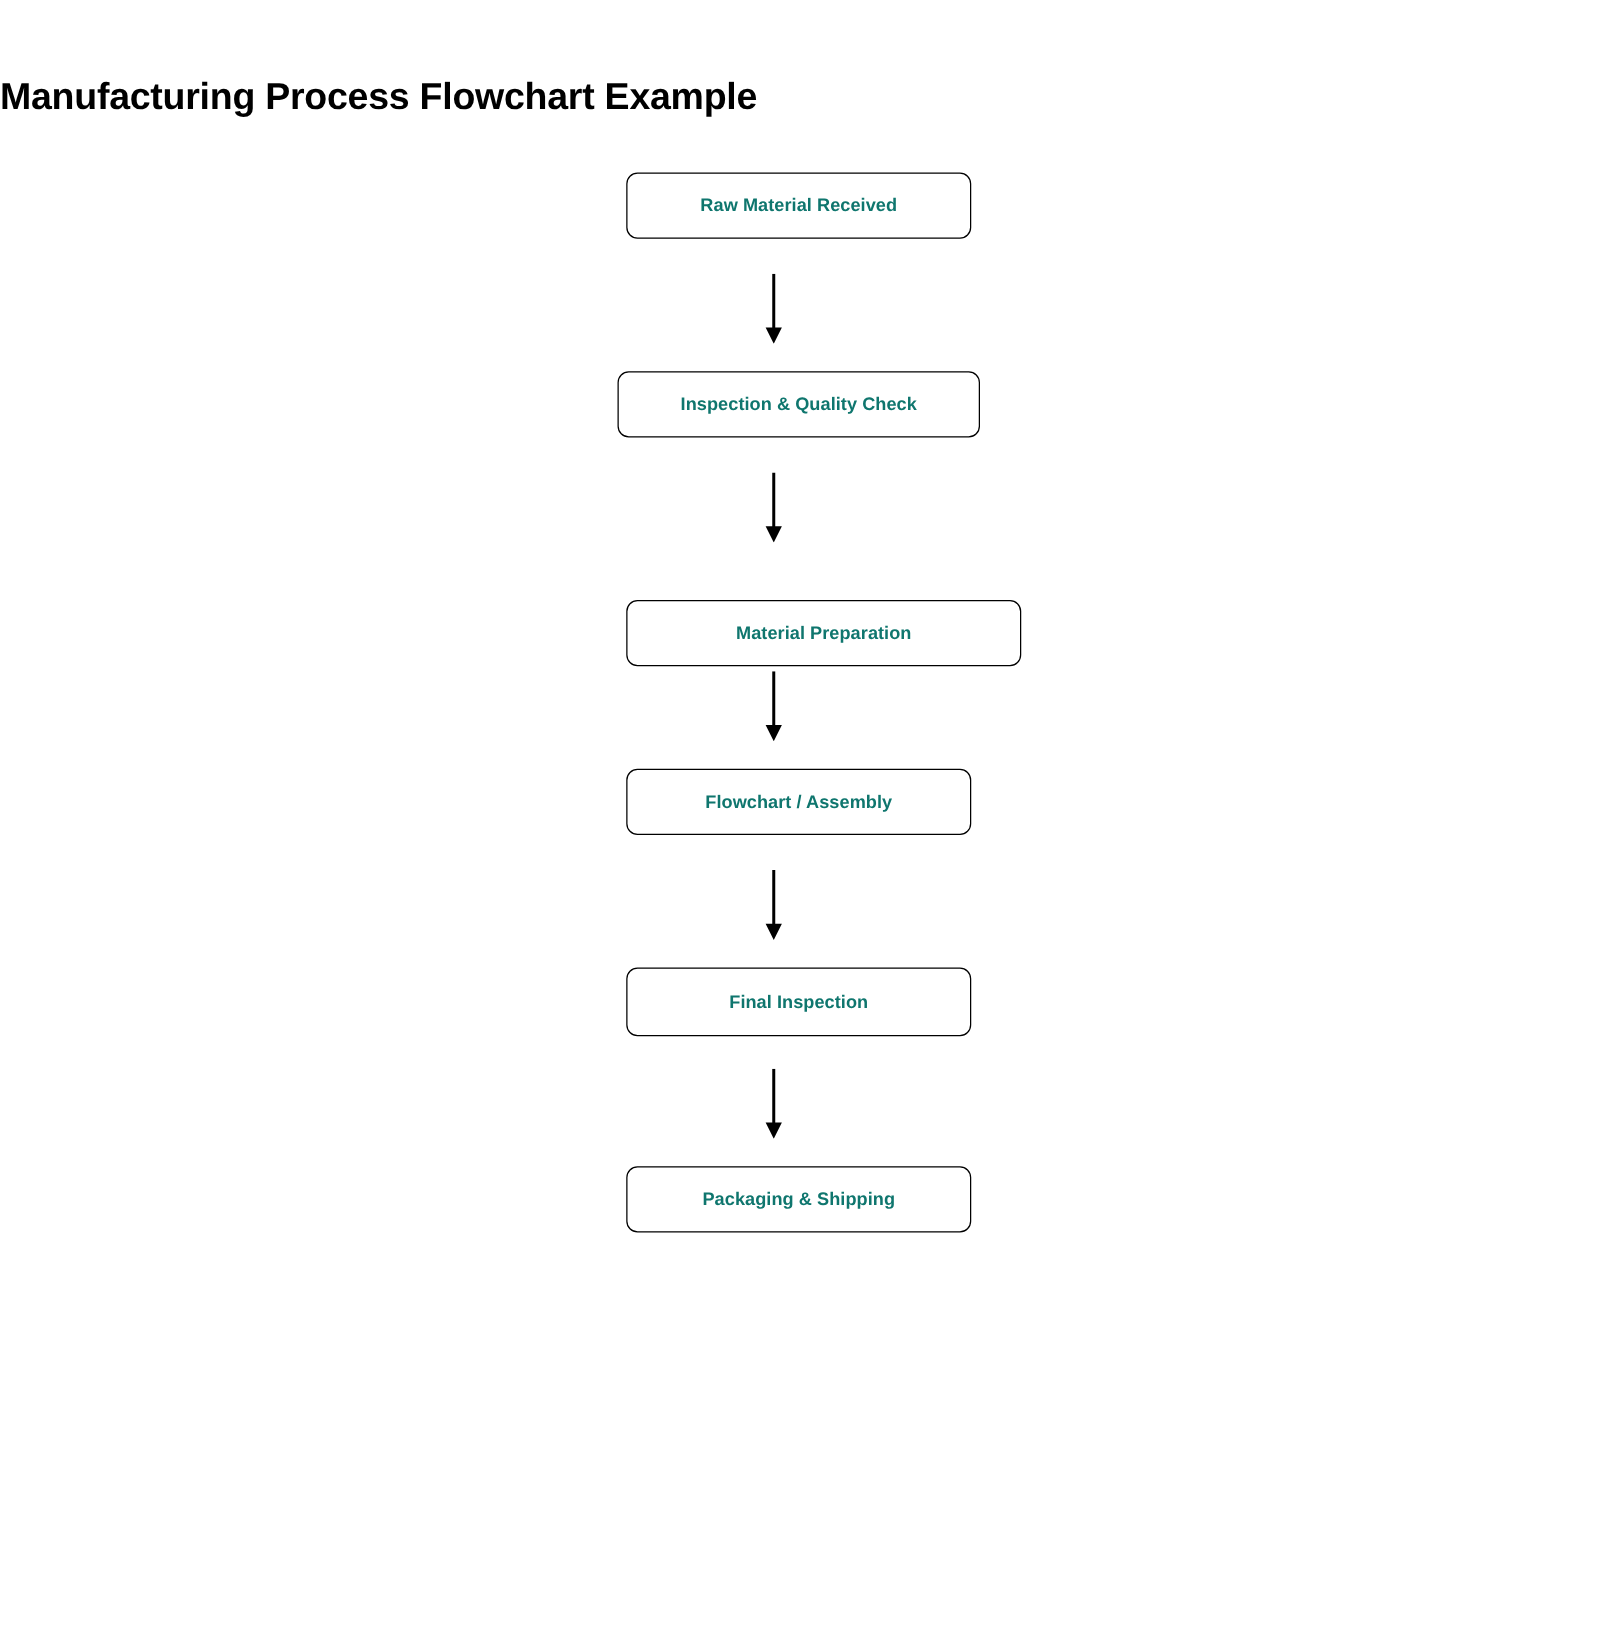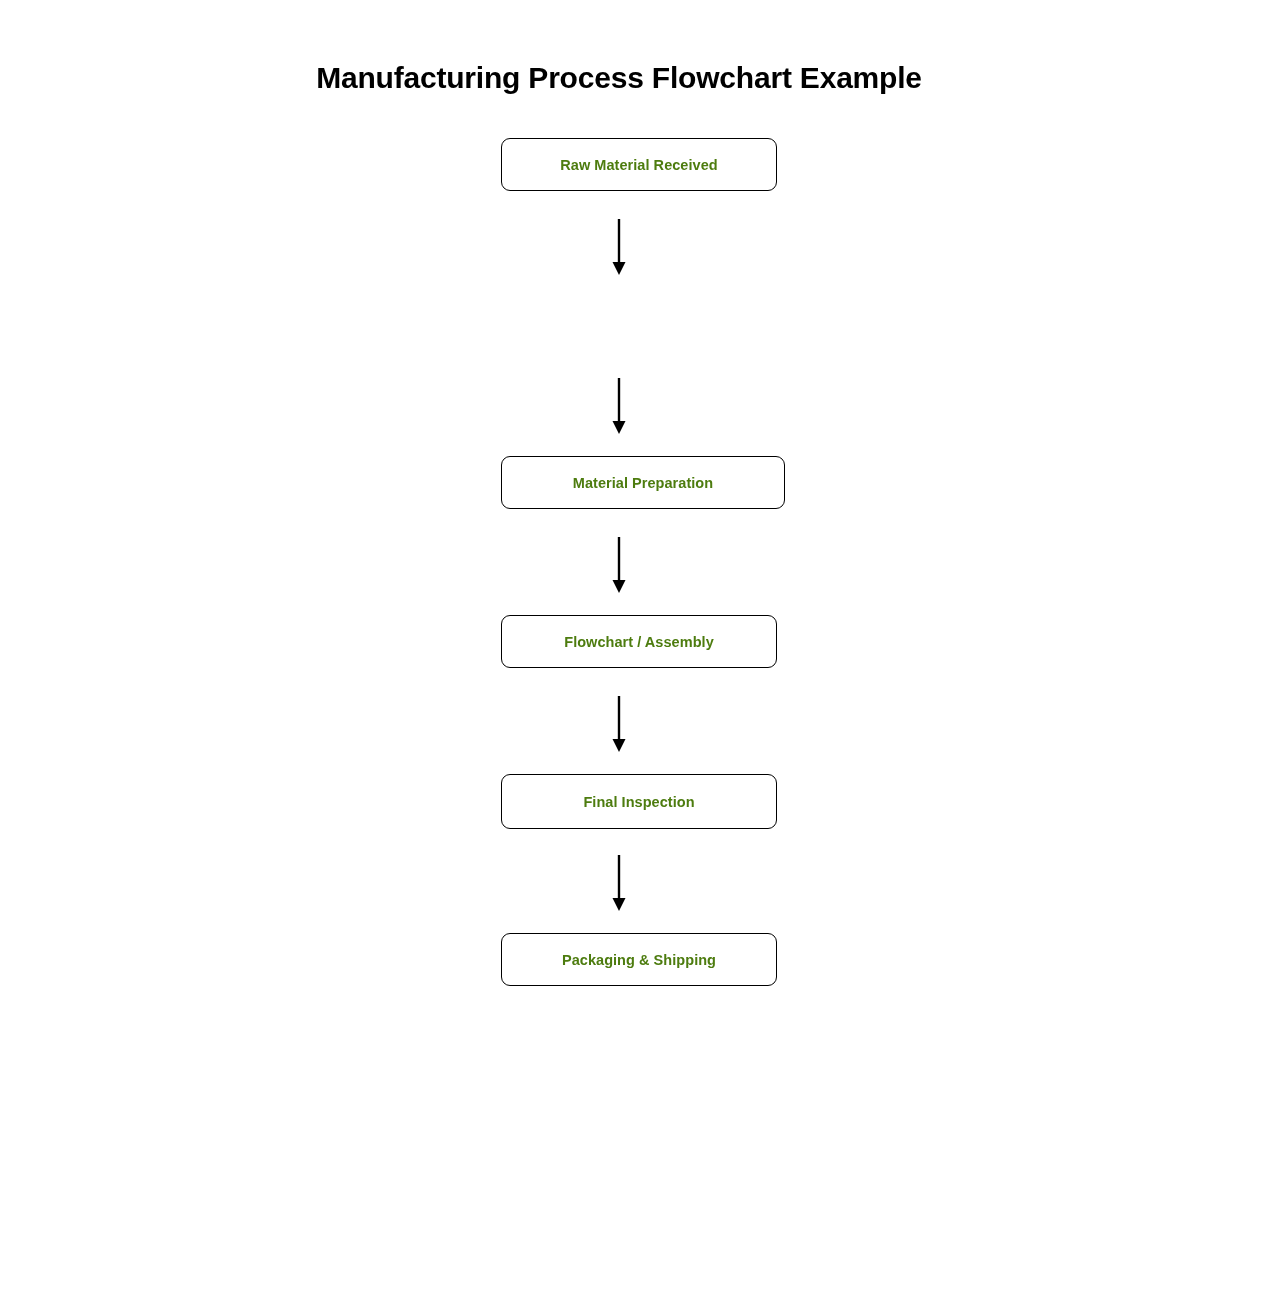--- a/index.html
+++ b/index.html
@@ -21,21 +21,20 @@
     width: 1278px;
     height: 1300px;
     background: #ffffff;
   }
 
   #chart-title {
     position: absolute;
     top: 58px;
     left: 0;
     width: 1238px;
-    text-align: center;
     font-size: 30px;
     font-weight: bold;
     letter-spacing: -0.2px;
     line-height: 40px;
     color: #000000;
     white-space: nowrap;
   }
 
   #flow-nodes {
     position: absolute;
@@ -52,21 +51,21 @@
     border: 1.4px solid #000000;
     border-radius: 9px;
     display: flex;
     align-items: center;
     justify-content: center;
   }
 
   .flow-node-label {
     font-size: 14.5px;
     font-weight: bold;
-    color: #4d7c0f;
+    color: #0f766e;
     letter-spacing: 0.05px;
     white-space: nowrap;
     text-align: center;
   }
 
   .flow-arrow {
     position: absolute;
     width: 40px;
   }
 
@@ -87,29 +86,32 @@
       <span class="flow-node-label">Raw Material Received</span>
     </div>
 
     <div class="flow-arrow" style="left: 599px; top: 219px; height: 56px;">
       <svg width="40" height="56" viewBox="0 0 40 56" aria-hidden="true">
         <line x1="20" y1="0" x2="20" y2="45" stroke="#000000" stroke-width="2.4"></line>
         <polygon points="20,56 13.5,43 26.5,43" fill="#000000"></polygon>
       </svg>
     </div>
 
+    <div class="flow-node" style="left: 494px; top: 297px; width: 290px; height: 53px;">
+      <span class="flow-node-label">Inspection &amp; Quality Check</span>
+    </div>
 
     <div class="flow-arrow" style="left: 599px; top: 378px; height: 56px;">
       <svg width="40" height="56" viewBox="0 0 40 56" aria-hidden="true">
         <line x1="20" y1="0" x2="20" y2="45" stroke="#000000" stroke-width="2.4"></line>
         <polygon points="20,56 13.5,43 26.5,43" fill="#000000"></polygon>
       </svg>
     </div>
 
-    <div class="flow-node" style="left: 501px; top: 456px; width: 284px; height: 53px;">
+    <div class="flow-node" style="left: 501px; top: 480px; width: 316px; height: 53px;">
       <span class="flow-node-label">Material Preparation</span>
     </div>
 
     <div class="flow-arrow" style="left: 599px; top: 537px; height: 56px;">
       <svg width="40" height="56" viewBox="0 0 40 56" aria-hidden="true">
         <line x1="20" y1="0" x2="20" y2="45" stroke="#000000" stroke-width="2.4"></line>
         <polygon points="20,56 13.5,43 26.5,43" fill="#000000"></polygon>
       </svg>
     </div>
 

